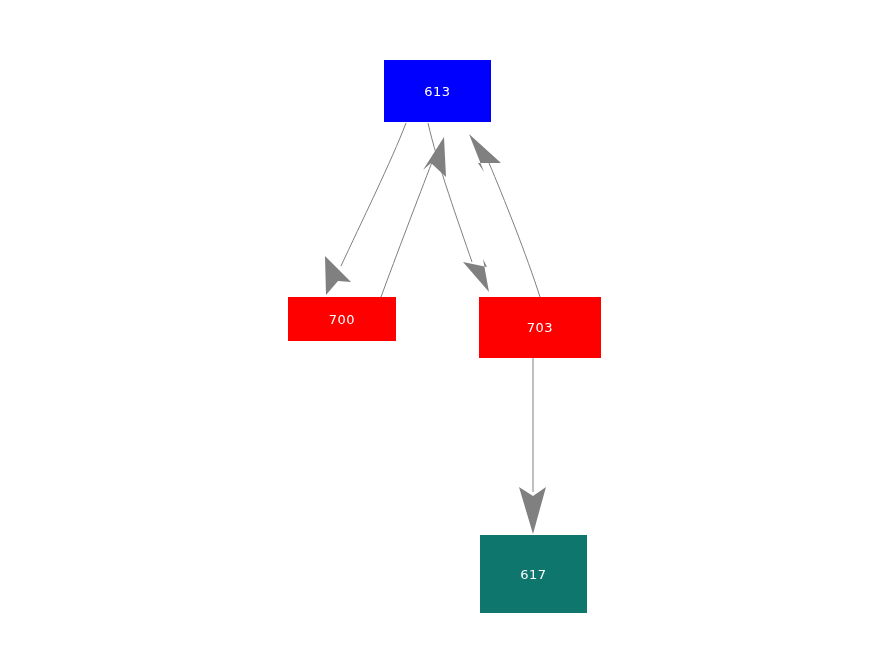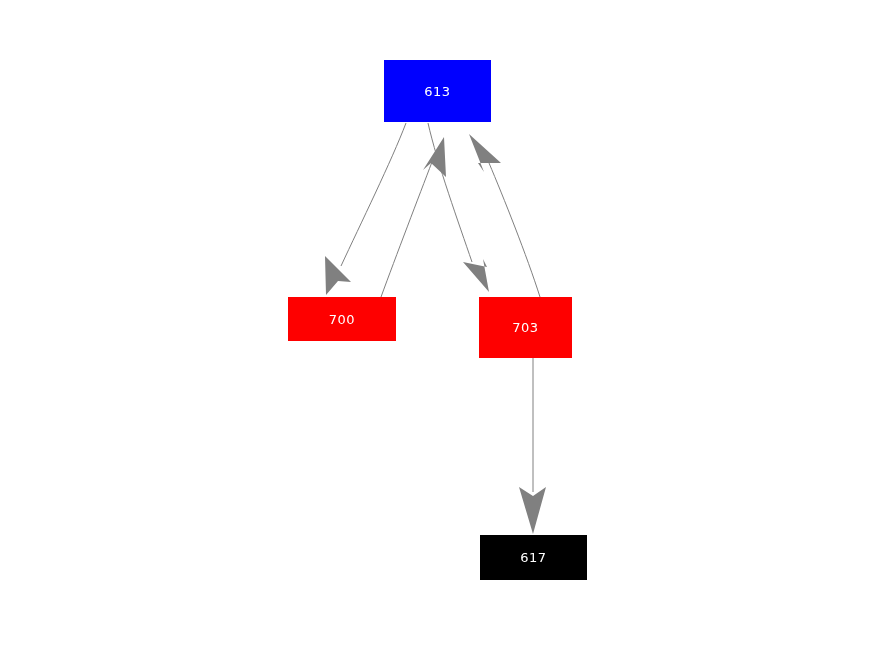--- a/index.html
+++ b/index.html
@@ -82,21 +82,21 @@
   </svg>
 
   <div class="node-rect" style="left:384px; top:60px; width:107px; height:62px; background:#0000ff;text-align:right;">
     <span class="node-label">613</span>
   </div>
 
   <div class="node-rect" style="left:288px; top:297px; width:108px; height:44px; background:#fe0000;">
     <span class="node-label">700</span>
   </div>
 
-  <div class="node-rect" style="left:479px; top:297px; width:93px; height:61px; background:#fe0000;">
+  <div class="node-rect" style="left:479px; top:297px; width:122px; height:61px; background:#fe0000;">
     <span class="node-label">703</span>
   </div>
 
-  <div class="node-rect" style="left:480px; top:535px; width:107px; height:45px; background:#000000;">
+  <div class="node-rect" style="left:480px; top:535px; width:107px; height:78px; background:#0f766e;">
     <span class="node-label">617</span>
   </div>
 
 </div>
 
 </body></html>

